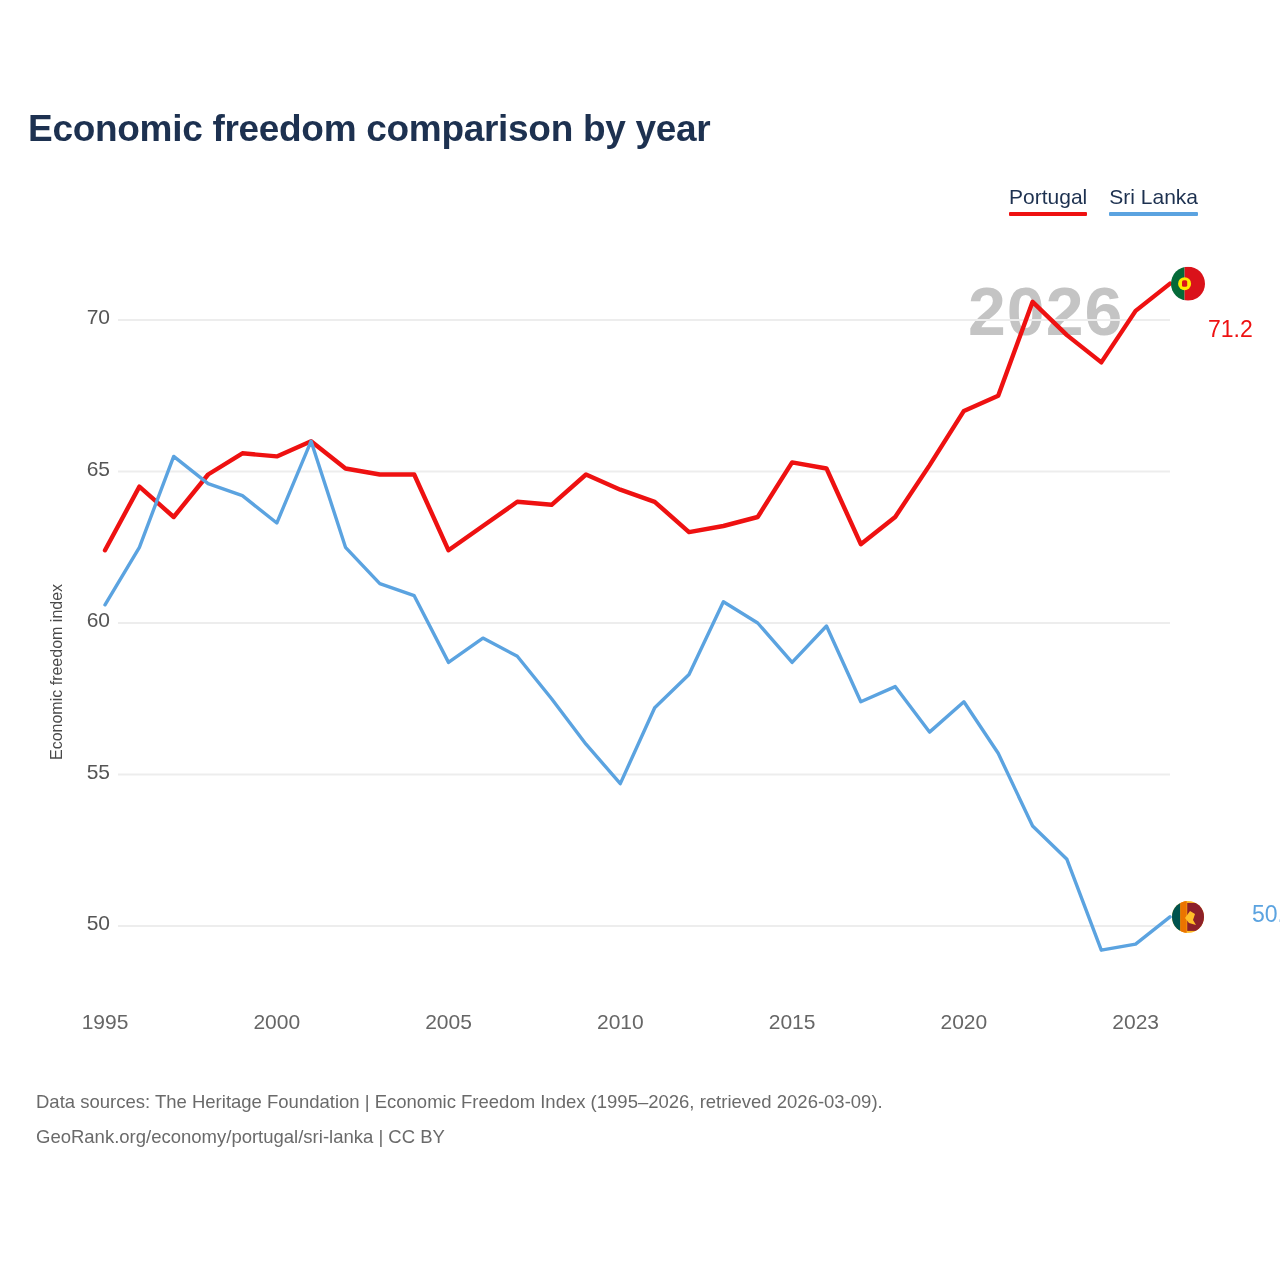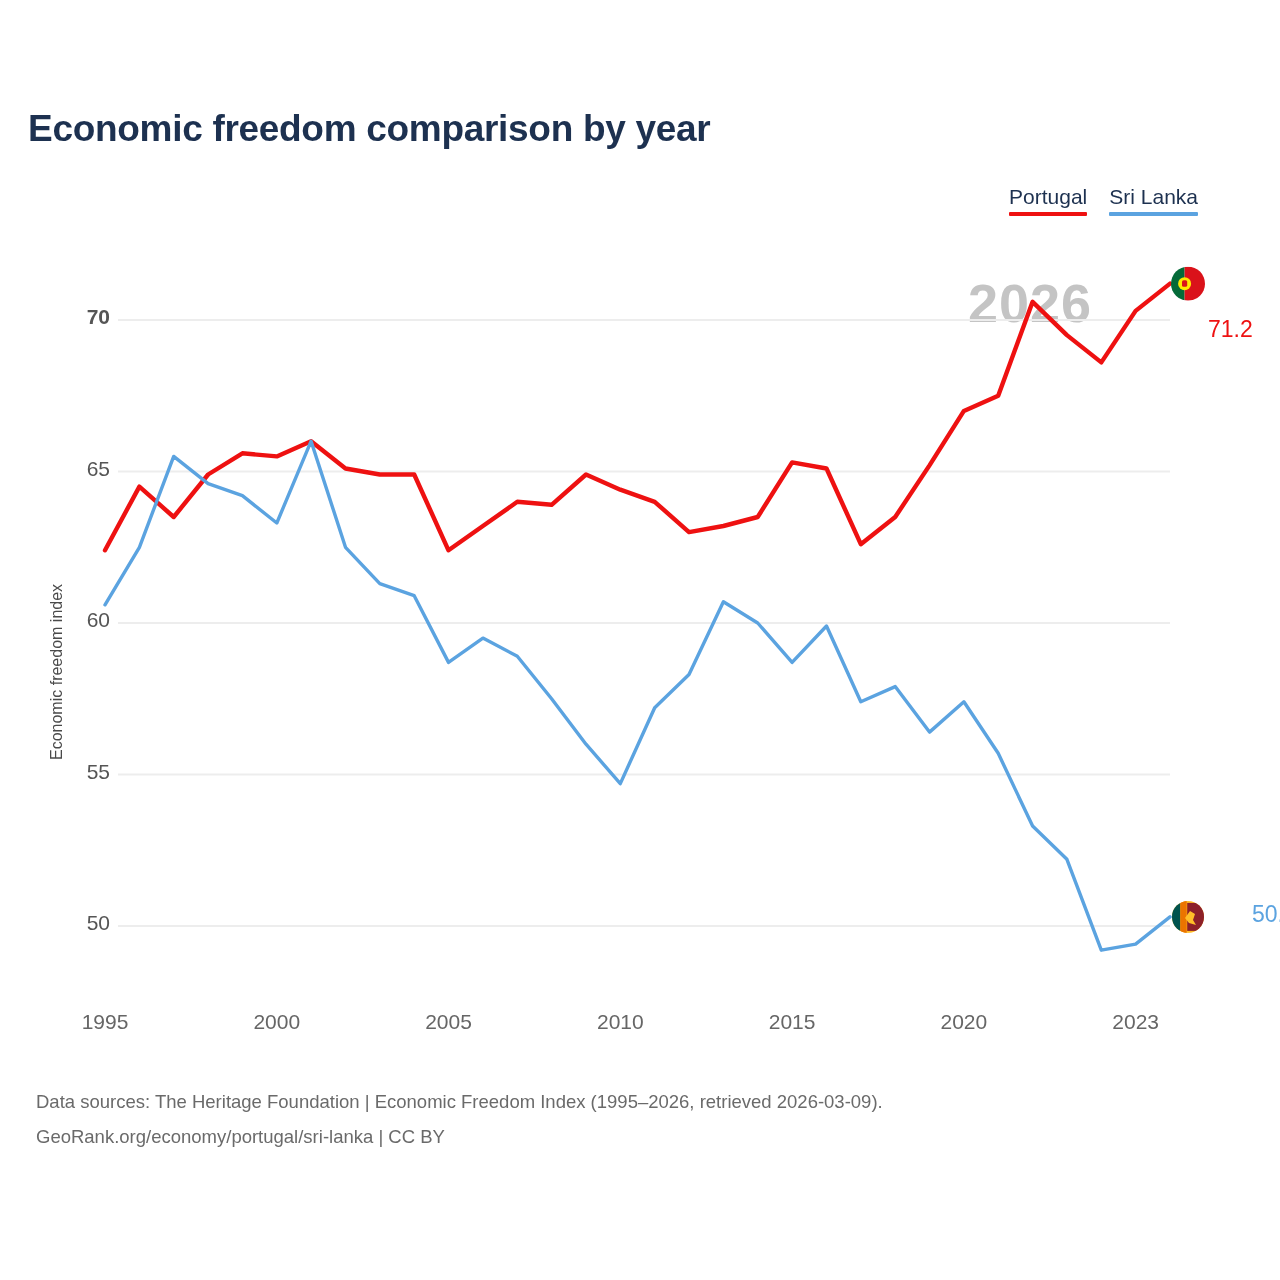--- a/index.html
+++ b/index.html
@@ -38,21 +38,21 @@
   .legend-rule { height: 4px; width: 100%; margin-top: 3px; border-radius: 1px; }
 
   #plot {
     position: absolute;
     left: 0; top: 0;
     width: 1280px; height: 1280px;
   }
 
   .watermark {
     position: absolute;
-    font-size: 54px;
+    font-size: 68px;
     font-weight: bold;
     color: #c4c4c4;
     letter-spacing: 1px;
     user-select: none;
   }
 
   .ylabel-text {
     position: absolute;
     font-size: 16px;
     color: #4a4a4a;
@@ -111,21 +111,21 @@
 
   <div class="watermark" id="watermark" style="left: 968px; top: 272px;">2026</div>
 
   <div class="ylabel-text" id="ylabel" style="left: 48px; top: 760px;">Economic freedom index</div>
 
   <div id="yticks">
       <div class="ytick" style="left: 50px; top: 911px;">50</div>
       <div class="ytick" style="left: 50px; top: 759.5px;">55</div>
       <div class="ytick" style="left: 50px; top: 608px;">60</div>
       <div class="ytick" style="left: 50px; top: 456.5px;">65</div>
-      <div class="ytick" style="left: 50px; top: 305px; font-weight: bold;">70</div>
+      <div class="ytick" style="left: 50px; top: 305px;">70</div>
     </div>
   <div id="xticks">
       <div class="xtick" style="left: 65px; top: 1010px;">1995</div>
       <div class="xtick" style="left: 236.774px; top: 1010px;">2000</div>
       <div class="xtick" style="left: 408.548px; top: 1010px;">2005</div>
       <div class="xtick" style="left: 580.323px; top: 1010px;">2010</div>
       <div class="xtick" style="left: 752.097px; top: 1010px;">2015</div>
       <div class="xtick" style="left: 923.871px; top: 1010px;">2020</div>
       <div class="xtick" style="left: 1095.65px; top: 1010px;">2023</div>
     </div>

